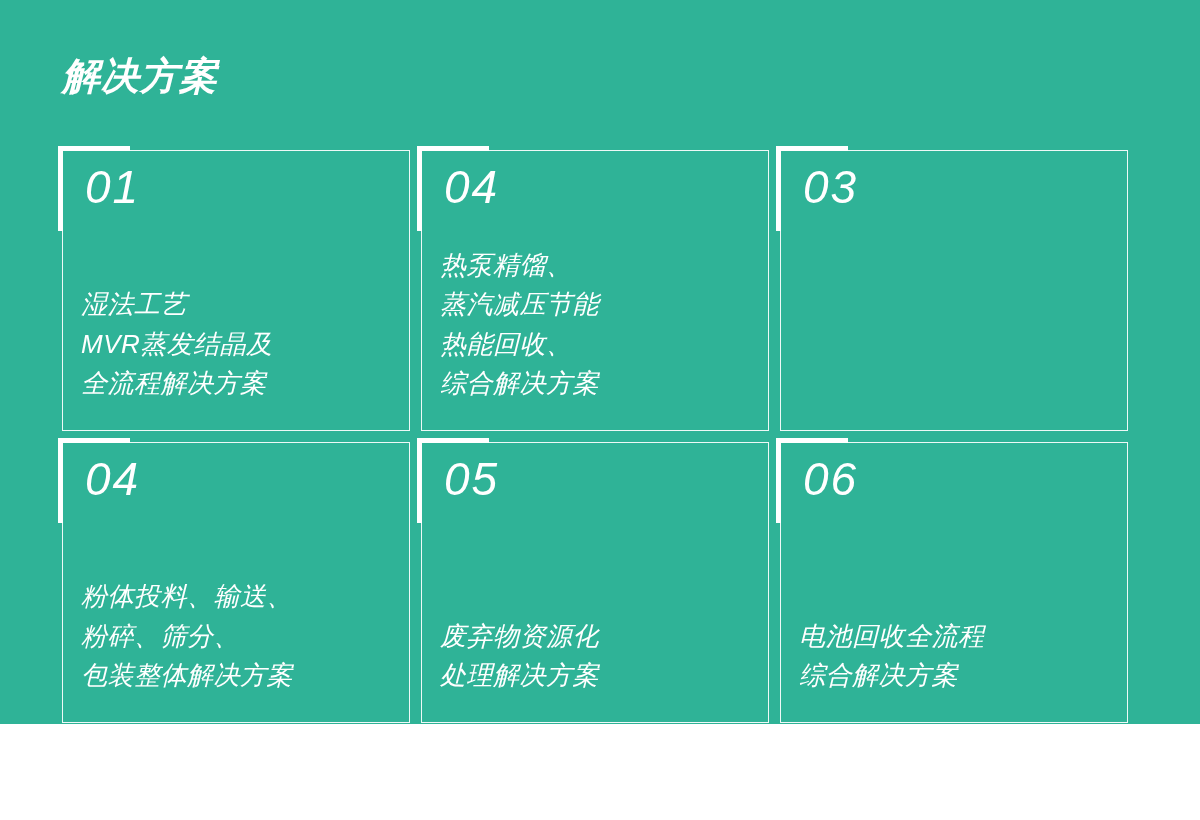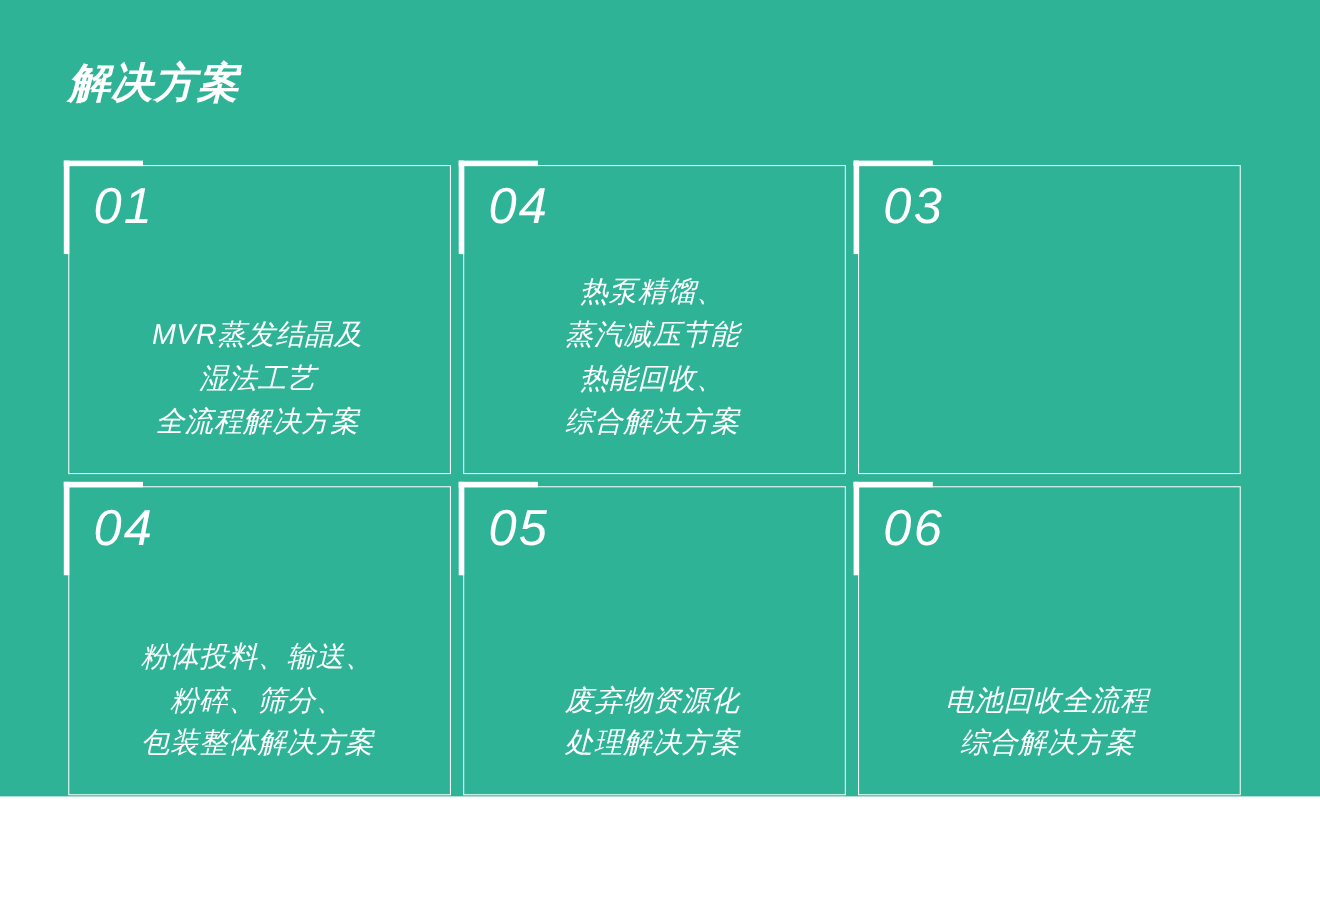--- a/index.html
+++ b/index.html
@@ -87,21 +87,21 @@
     color: #ffffff;
     line-height: 1;
     letter-spacing: 2px;
   }
 
   .card-body {
     position: absolute;
     left: 18px;
     right: 22px;
     bottom: 26px;
-    text-align: center;
+    text-align: left;
     color: #ffffff;
     font-size: 26px;
     line-height: 1.52;
     font-weight: 400;
     letter-spacing: 0.5px;
   }
 
   .card-body .line {
     display: block;
     white-space: nowrap;
@@ -114,22 +114,22 @@
 
   <div id="page-title">解决方案</div>
 
   <div id="card-grid">
 
     <div class="card">
       <span class="corner-top"></span>
       <span class="corner-left"></span>
       <div class="card-number">01</div>
       <div class="card-body">
+        <span class="line">湿法工艺</span>
         <span class="line">MVR蒸发结晶及</span>
-        <span class="line">湿法工艺</span>
         <span class="line">全流程解决方案</span>
       </div>
     </div>
 
     <div class="card">
       <span class="corner-top"></span>
       <span class="corner-left"></span>
       <div class="card-number">04</div>
       <div class="card-body">
         <span class="line">热泵精馏、</span>

